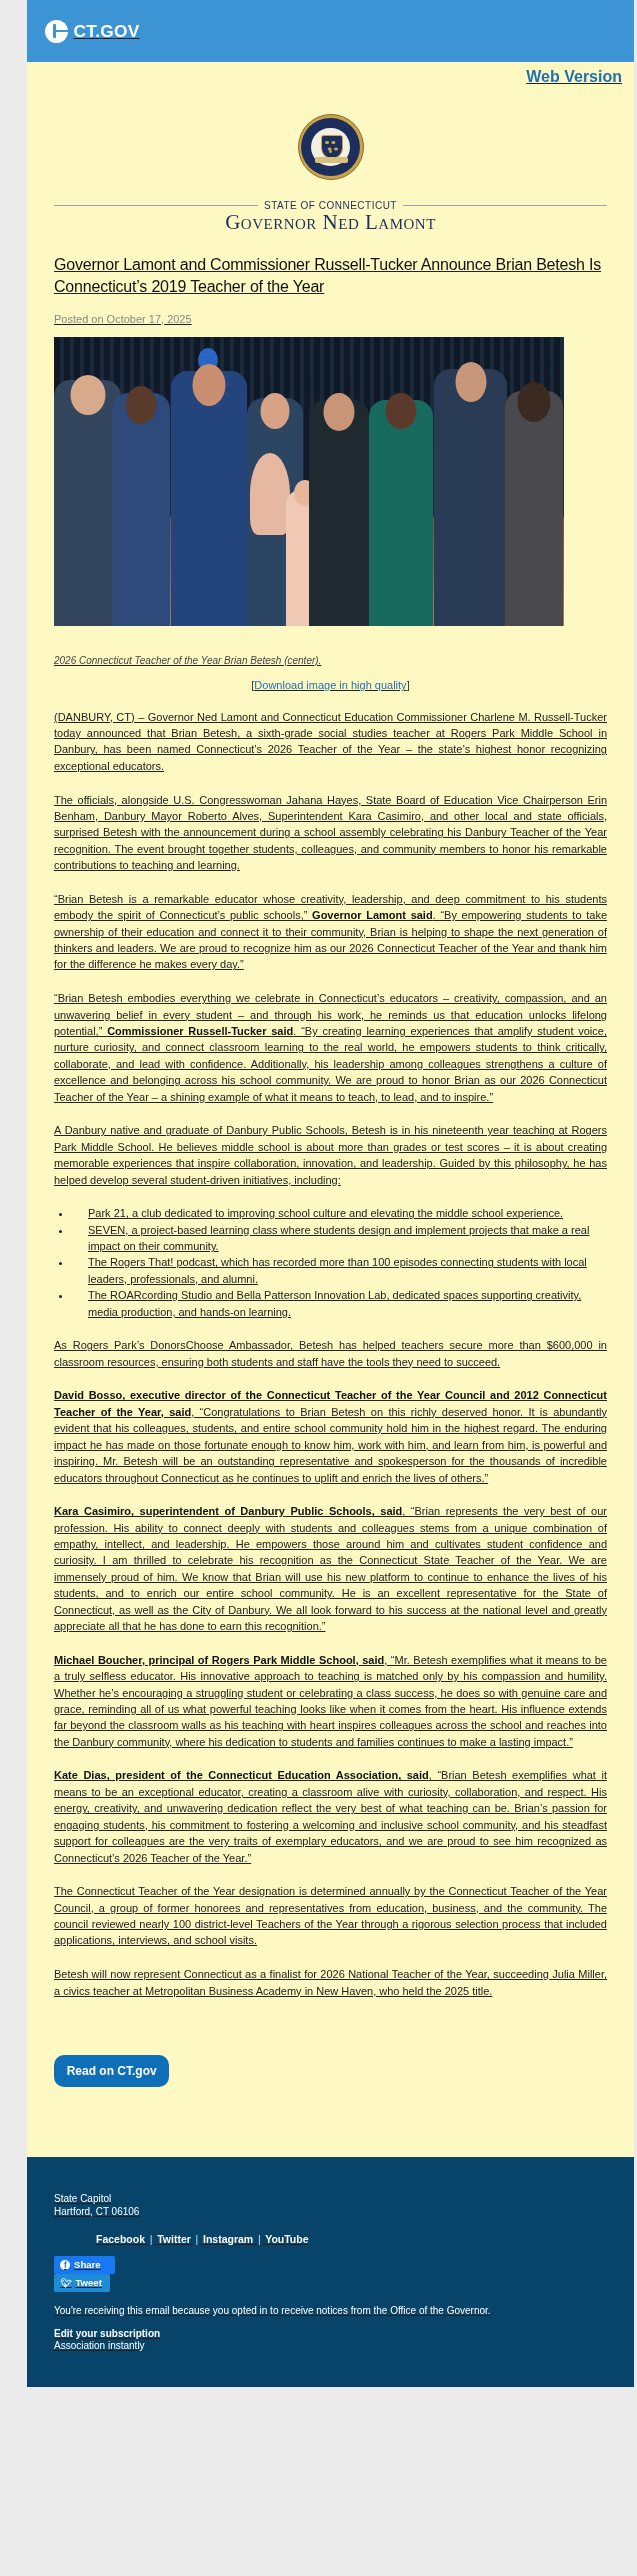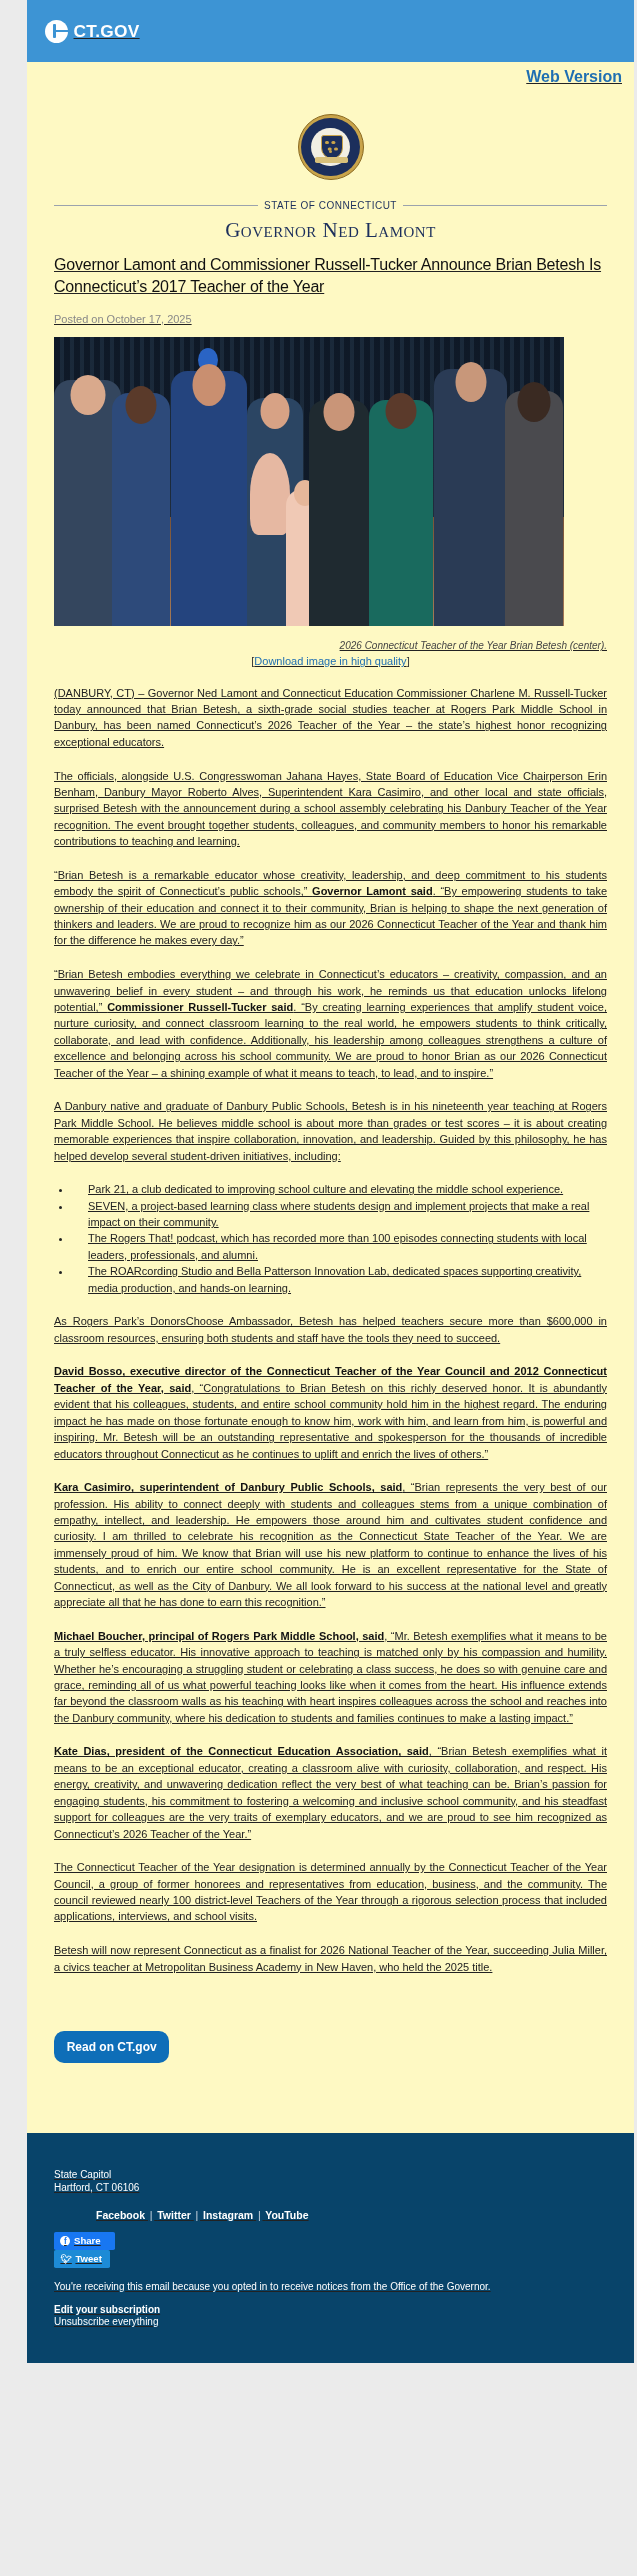--- a/index.html
+++ b/index.html
@@ -19,32 +19,32 @@
   .seal .ring { position: absolute; inset: 2.7px; border-radius: 50%; background: #1c2f5c; }
   .seal .inner { position: absolute; inset: 12.7px; border-radius: 50%; background: #f2efe4; }
   .seal .shield { position: absolute; left: 22px; top: 20px; width: 22px; height: 24px; background: #1c2f5c; border-radius: 2.7px 2.7px 11px 11px; border: 1.8px solid #c9a44a; }
   .seal .shield::before, .seal .shield::after { content: ""; position: absolute; width: 3.6px; height: 3.6px; background: #c9a44a; border-radius: 50%; }
   .seal .shield::before { left: 3.6px; top: 4.6px; box-shadow: 6.4px 0 #c9a44a, 2.7px 6.4px #c9a44a, 9px 6.4px #c9a44a; }
   .seal .shield::after { left: 7.3px; top: 13.7px; }
   .seal .ribbon { position: absolute; left: 16.4px; top: 42px; width: 33px; height: 5.5px; background: #d8c07a; border-radius: 1.8px; }
   .state-line { position: absolute; left: 27px; right: 27px; top: 86px; height: 11px; display: flex; align-items: center; }
   .state-line .rule { flex: 1; height: 1.8px; background: #9ba3ad; }
   .state-line .stxt { padding: 0 6.4px; font-size: 10px; letter-spacing: 0.5px; color: #1c2f5c; }
-  .gov-name { position: absolute; left: 0; right: 0; top: 104px; text-align: center; font-family: "Liberation Serif", serif; font-size: 21px; color: #1c2f5c; letter-spacing: 0.5px; font-variant: small-caps; }
+  .gov-name { position: absolute; left: 0; right: 0; top: 96px; text-align: center; font-family: "Liberation Serif", serif; font-size: 21px; color: #1c2f5c; letter-spacing: 0.5px; font-variant: small-caps; }
   .content { padding: 0 27px; }
   .headline { margin-top: 23px; font-size: 16px; line-height: 22px; color: #111; font-weight: normal; letter-spacing: -0.2px; }
   .posted { margin-top: 14.6px; font-size: 11px; color: #888; }
   .photo { margin-top: 12.7px; width: 510px; height: 289px; position: relative; overflow: hidden; background: linear-gradient(180deg, #14202e 0%, #1f2d3d 50%, #6b4a34 68%, #8b6244 100%); }
   .photo .curtain { position: absolute; left: 0; right: 0; top: 0; height: 187px; background: repeating-linear-gradient(90deg, #0e1826 0 6.4px, #1b2a3b 6.4px 10px); opacity: 0.9; }
   .photo .floor { position: absolute; left: 0; right: 0; bottom: 0; height: 109px; background: linear-gradient(180deg, #7a5438, #a67a56); }
   .photo .balloon { position: absolute; border-radius: 50%; }
   .person { position: absolute; bottom: 0; border-radius: 16.4px 16.4px 0 0; }
   .person .head { position: absolute; left: 50%; transform: translateX(-50%); border-radius: 50%; }
-  .caption { text-align: right; margin-top: 14px; font-size: 10px; font-style: italic; color: #444; }
-  .dl { text-align: center; margin-top: 4px; font-size: 11px; color: #333; }
+  .caption { text-align: left; margin-top: 29px; font-size: 10px; font-style: italic; color: #444; }
+  .dl { text-align: center; margin-top: 13px; font-size: 11px; color: #333; }
   .dl a { color: #1f6fb2; text-decoration: none; }
   .para { margin-top: 17.3px; font-size: 11px; line-height: 16.4px; text-align: justify; color: #222; }
   .para b { font-weight: bold; color: #111; }
   ul.bullets { margin-top: 17.3px; padding-left: 18px; font-size: 11px; line-height: 16.4px; color: #222; }
   ul.bullets li { padding-left: 16px; }
   .btn-wrap { margin-top: 56px; height: 102px; }
   .read-btn { display: inline-block; background: #0e6eb8; color: #fff; font-size: 12px; font-weight: bold; padding: 9px 12.7px; border-radius: 10px; text-decoration: none; }
   .footer { background: #08446a; color: #fff; padding: 35px 27px 36px; font-size: 10px; }
   .addr { line-height: 13.2px; }
   .social { margin-top: 14.6px; font-weight: bold; font-size: 10.5px; padding-left: 42px; }
@@ -86,21 +86,21 @@
     </div>
     <div class="state-line">
       <span class="rule"></span>
       <span class="stxt">STATE OF CONNECTICUT</span>
       <span class="rule"></span>
     </div>
     <div class="gov-name">Governor Ned Lamont</div>
   </div>
 
   <div class="content">
-    <h1 class="headline">Governor Lamont and Commissioner Russell-Tucker Announce Brian Betesh Is Connecticut’s 2017 Teacher of the Year</h1>
+    <h1 class="headline">Governor Lamont and Commissioner Russell-Tucker Announce Brian Betesh Is Connecticut’s 2019 Teacher of the Year</h1>
     <div class="posted">Posted on October 17, 2025</div>
 
     <div class="photo" title="Group photo of officials with Brian Betesh on a school stage">
       <div class="curtain"></div>
       <div class="floor"></div>
       <div class="balloon" style="left:144px;top:11px;width:20px;height:24px;background:#2a64c4;"></div>
       <div class="balloon" style="left:137px;top:33px;width:20px;height:24px;background:#2f8a6a;"></div>
       <div class="balloon" style="left:141px;top:53px;width:18px;height:18px;background:#2a64c4;"></div>
 
       <div class="person" style="left:0;width:67px;height:246px;background:#34465e;">
@@ -186,18 +186,18 @@
       <a class="sbtn tw">
         <span class="tw-ic">🐦︎</span>
         <span>Tweet</span>
       </a>
     </div>
     <div class="optin">You're receiving this email because you opted in to receive notices from the Office of the Governor.</div>
     <div class="edit">
       <a>Edit your subscription</a>
     </div>
     <div class="unsub">
-      <a>Unsubscribe everything</a>
+      <a>Association instantly</a>
     </div>
   </div>
 
 </div>
 
 
 </body></html>

